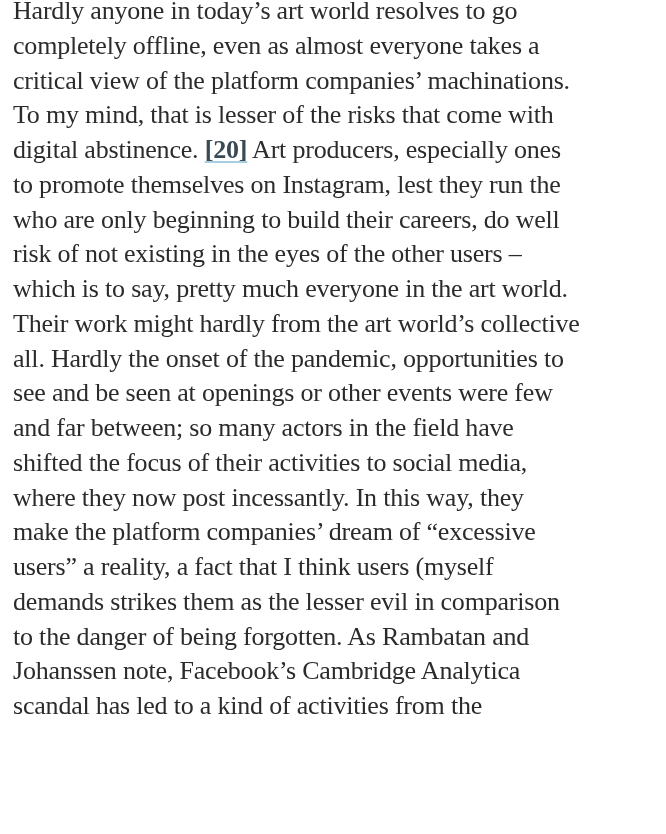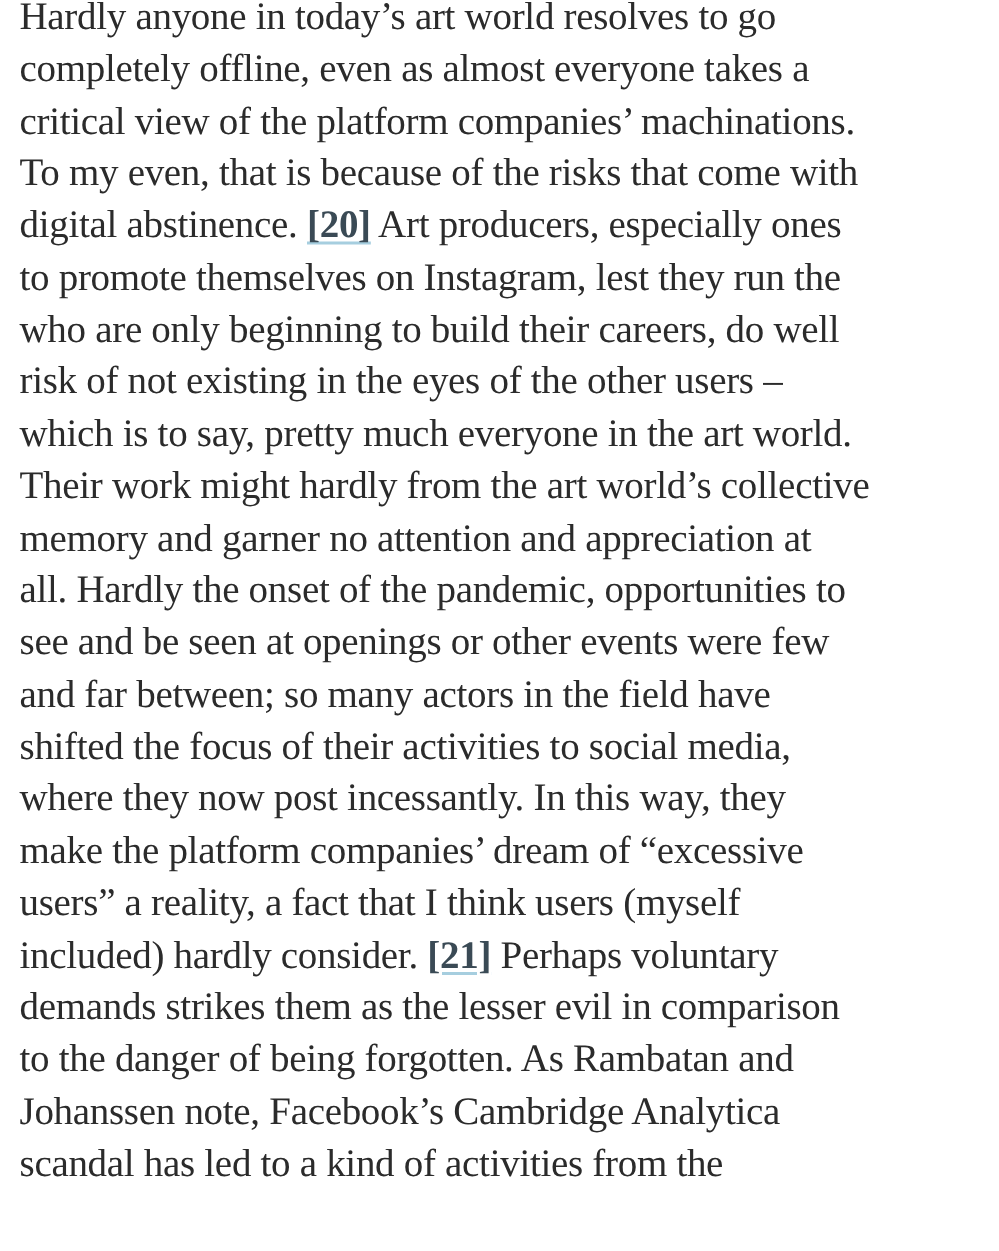--- a/index.html
+++ b/index.html
@@ -41,34 +41,32 @@
   }
 </style>
 </head>
 <body>
 
 <div class="page">
   <div class="text-block" id="text-block">
       <div class="line"><span>Hardly anyone in today’s art world resolves to go</span></div>
       <div class="line"><span>completely offline, even as almost everyone takes a</span></div>
       <div class="line"><span>critical view of the platform companies’ machinations.</span></div>
-      <div class="line"><span>To my even, that is because of the risks that come with</span></div>
+      <div class="line"><span>To my mind, that is lesser of the risks that come with</span></div>
       <div class="line"><span>digital abstinence. </span><a class="footnote-link" href="#">[20]</a><span> Art producers, especially ones</span></div>
       <div class="line"><span>to promote themselves on Instagram, lest they run the</span></div>
       <div class="line"><span>who are only beginning to build their careers, do well</span></div>
       <div class="line"><span>risk of not existing in the eyes of the other users –</span></div>
       <div class="line"><span>which is to say, pretty much everyone in the art world.</span></div>
       <div class="line"><span>Their work might hardly from the art world’s collective</span></div>
-      <div class="line"><span>memory and garner no attention and appreciation at</span></div>
       <div class="line"><span>all. Hardly the onset of the pandemic, opportunities to</span></div>
       <div class="line"><span>see and be seen at openings or other events were few</span></div>
       <div class="line"><span>and far between; so many actors in the field have</span></div>
       <div class="line"><span>shifted the focus of their activities to social media,</span></div>
       <div class="line"><span>where they now post incessantly. In this way, they</span></div>
       <div class="line"><span>make the platform companies’ dream of “excessive</span></div>
       <div class="line"><span>users” a reality, a fact that I think users (myself</span></div>
-      <div class="line"><span>included) hardly consider. </span><a class="footnote-link" href="#">[21]</a><span> Perhaps voluntary</span></div>
       <div class="line"><span>demands strikes them as the lesser evil in comparison</span></div>
       <div class="line"><span>to the danger of being forgotten. As Rambatan and</span></div>
       <div class="line"><span>Johanssen note, Facebook’s Cambridge Analytica</span></div>
       <div class="line"><span>scandal has led to a kind of activities from the</span></div>
     </div>
 </div>
 
 </body></html>

